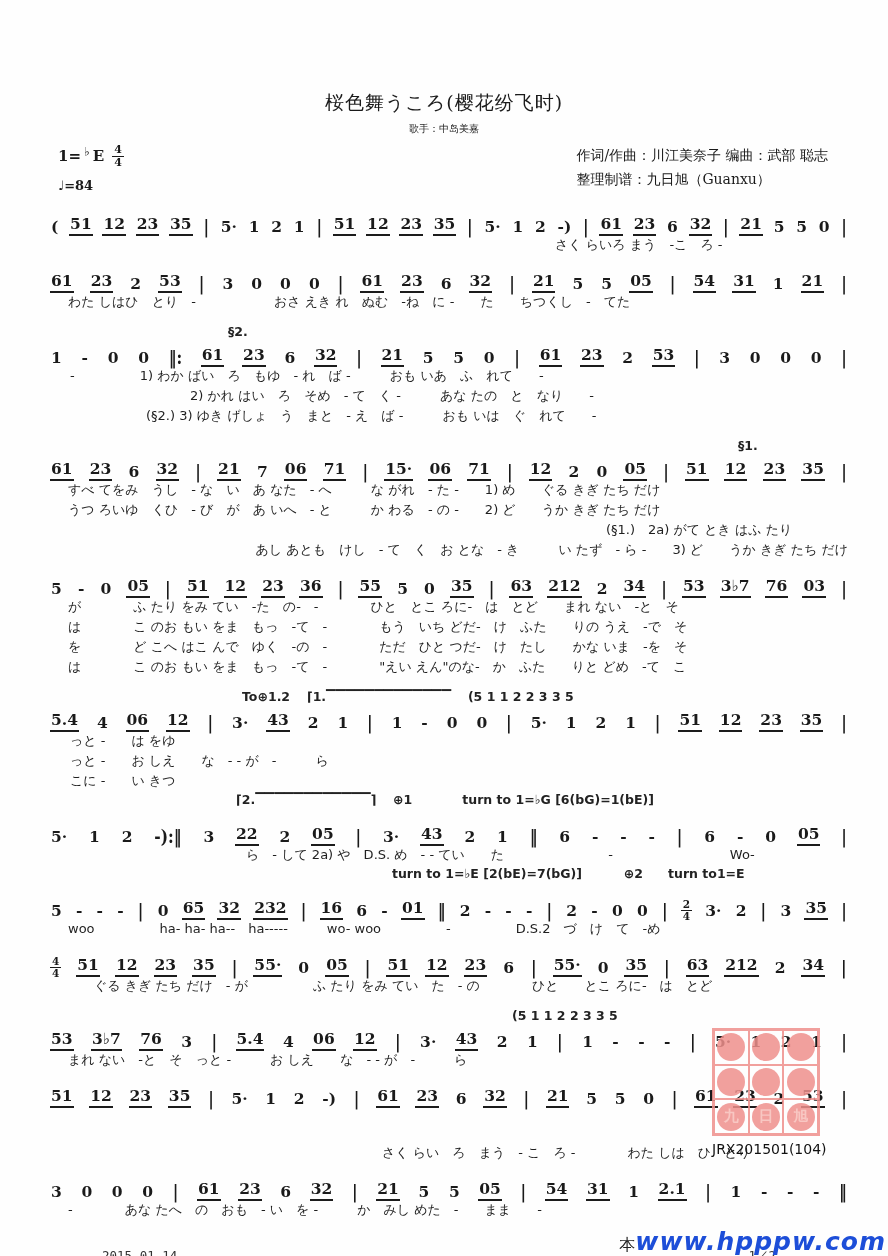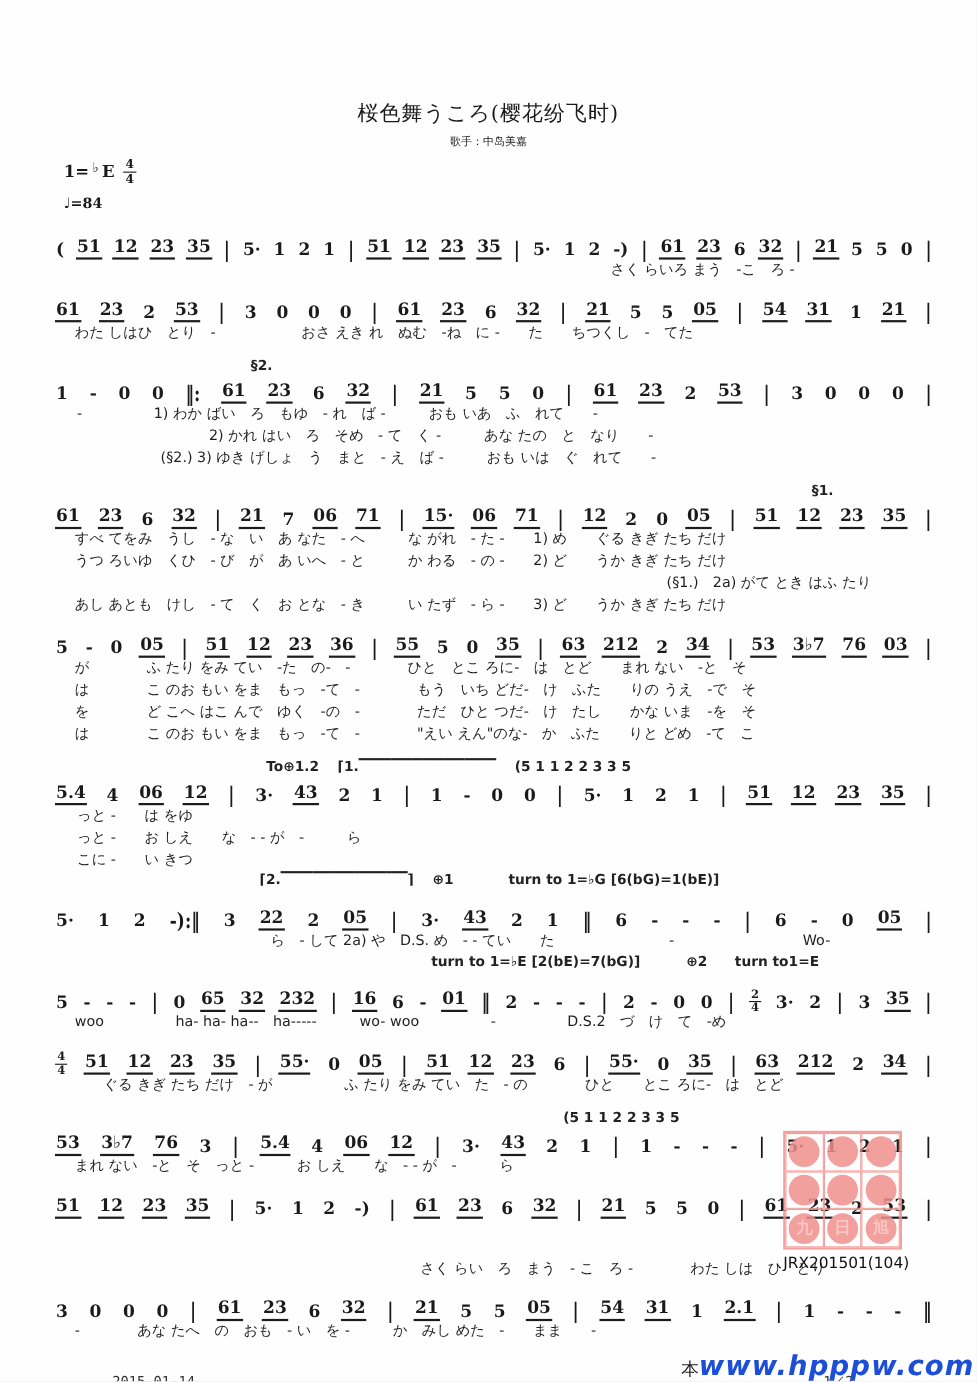--- a/index.html
+++ b/index.html
@@ -73,20 +73,24 @@
         <span>1=</span>
           <span class="flat">♭</span>
           <span>E</span>
         <span class="frac">
           <span class="top">4</span>
           <span>4</span>
         </span>
       </div>
       <div class="tempo">♩=84</div>
     </div>
+    <div class="credits">
+      <div>作词/作曲：川江美奈子 编曲：武部 聪志</div>
+      <div>整理制谱：九日旭（Guanxu）</div>
+    </div>
   </div>
 
   <div class="score">
       <div class="system">
         <div class="notes-row">
           <span class="tk">(</span>
           <span class="tk u">51</span>
           <span class="tk u">12</span>
           <span class="tk u">23</span>
           <span class="tk u">35</span>
@@ -206,21 +210,21 @@
           <span class="tk bar">|</span>
           <span class="tk u">51</span>
           <span class="tk u">12</span>
           <span class="tk u">23</span>
           <span class="tk u">35</span>
           <span class="tk bar">|</span>
         </div>
         <div class="lyric-row" style="padding-left: 18px;">すべ てをみ　うし　- な　い　あ なた　- へ　　　な がれ　- た -　　1) め　　ぐる きぎ たち だけ</div>
         <div class="lyric-row" style="padding-left: 18px;">うつ ろいゆ　くひ　- び　が　あ いへ　- と　　　か わる　- の -　　2) ど　　うか きぎ たち だけ</div>
         <div class="lyric-row" style="padding-left: 556px;">(§1.)　2a) がて とき はふ たり</div>
-        <div class="lyric-row" style="padding-left: 18px;">あし あとも　けし　- て　く　お とな　- き　　　い たず　- ら -　　3) ど　　うか きぎ たち だけ</div>
+        <div class="lyric-row" style="padding-left: 18px; text-align: right;">あし あとも　けし　- て　く　お とな　- き　　　い たず　- ら -　　3) ど　　うか きぎ たち だけ</div>
       </div>
       <div class="system">
         <div class="notes-row">
           <span class="tk">5</span>
           <span class="tk">-</span>
           <span class="tk">0</span>
           <span class="tk u">05</span>
           <span class="tk bar">|</span>
           <span class="tk u">51</span>
           <span class="tk u">12</span>

